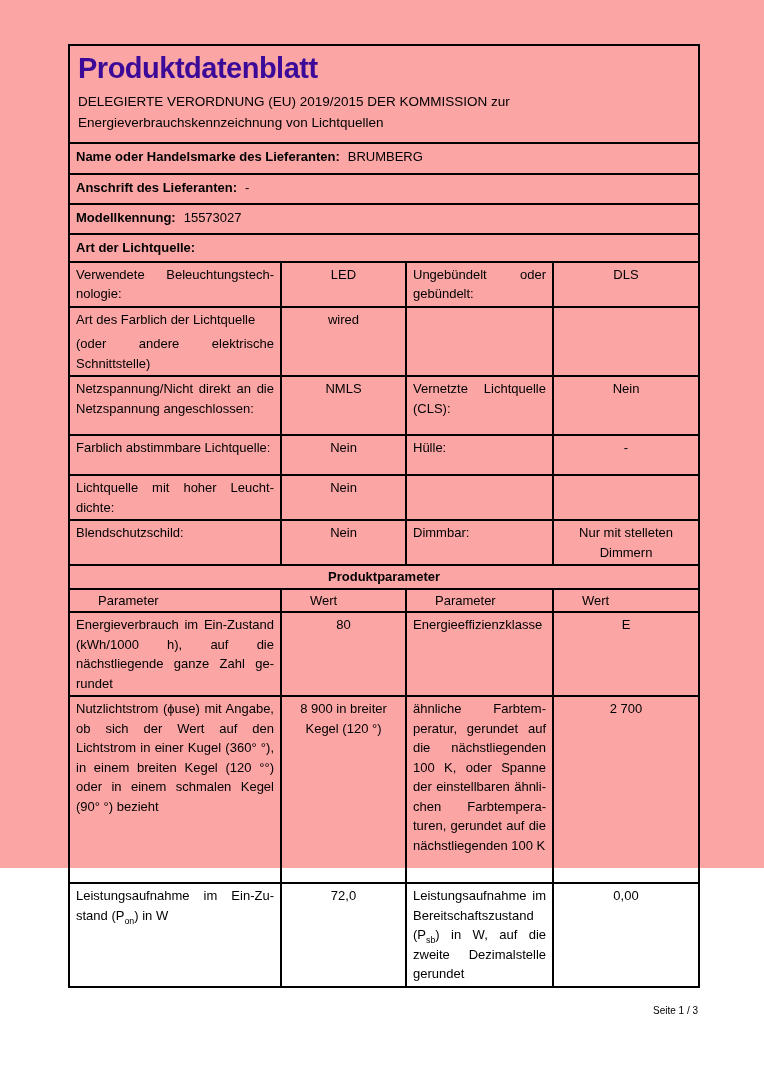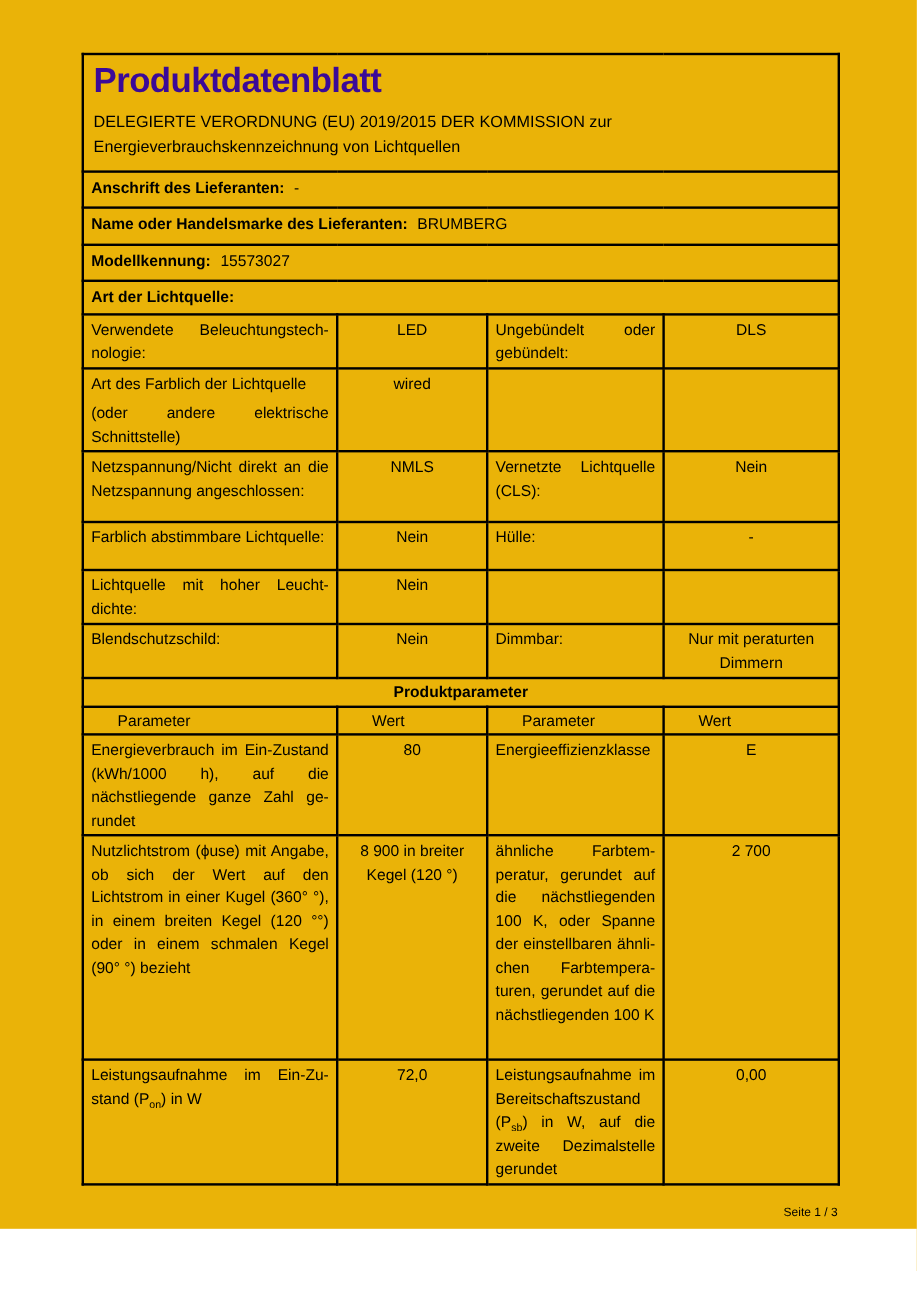--- a/index.html
+++ b/index.html
@@ -1,20 +1,20 @@
 <!DOCTYPE html>
 <html lang="de"><head>
 <meta charset="utf-8">
 <style>
   html,body { margin:0; padding:0; }
   body {
     width:764px; height:1080px; background:#ffffff; overflow:hidden;
     font-family:"Liberation Sans", sans-serif; color:#000;
   }
-  .page { position:relative; width:764px; height:1024px; background:#eab308; }
+  .page { position:relative; width:764px; height:868px; background:#fca5a5; }
 
   table.doc {
     position:absolute; left:68px; top:44px; width:630px;
     border-collapse:collapse; table-layout:fixed;
     font-size:13px; line-height:1.5;
   }
   td { border:2px solid #000; vertical-align:top; padding:2px 6px; overflow:hidden; }
 
   
   tr.rh-title  td { height:86px; }
@@ -74,28 +74,28 @@
     </colgroup>
 
     <tbody>
         <tr class="rh-title">
       <td colspan="4" class="title-cell">
         <div class="doc-title" style="color: rgb(59, 10, 152);">Produktdatenblatt</div>
         <div class="doc-subtitle">DELEGIERTE VERORDNUNG (EU) 2019/2015 DER KOMMISSION zur Energieverbrauchskennzeichnung von Lichtquellen</div>
       </td>
     </tr>
 
+    <tr class="suprow rh-sup1">
+      <td colspan="4">
+        <span class="sup-label">Name oder Handelsmarke des Lieferanten:</span><span class="sup-value">BRUMBERG</span>
+      </td>
+    </tr>
     <tr class="suprow rh-sup2">
       <td colspan="4">
         <span class="sup-label">Anschrift des Lieferanten:</span><span class="sup-value">-</span>
-      </td>
-    </tr>
-    <tr class="suprow rh-sup1">
-      <td colspan="4">
-        <span class="sup-label">Name oder Handelsmarke des Lieferanten:</span><span class="sup-value">BRUMBERG</span>
       </td>
     </tr>
     <tr class="suprow rh-sup3">
       <td colspan="4">
         <span class="sup-label">Modellkennung:</span><span class="sup-value">15573027</span>
       </td>
     </tr>
     <tr class="suprow rh-sup4">
       <td colspan="4">
         <span class="sup-label">Art der Lichtquelle:</span>
@@ -132,21 +132,21 @@
     <tr class="rh-r10">
       <td class="label-cell">Lichtquelle mit hoher Leucht­dichte:</td>
       <td class="value-cell">Nein</td>
       <td class="label-cell"></td>
       <td class="value-cell"></td>
     </tr>
     <tr class="rh-r11">
       <td class="label-cell">Blendschutzschild:</td>
       <td class="value-cell">Nein</td>
       <td class="label-cell">Dimmbar:</td>
-      <td class="value-cell">Nur mit peratur­ten Dimmern</td>
+      <td class="value-cell">Nur mit stelle­ten Dimmern</td>
     </tr>
 
     <tr class="rh-sec">
       <td colspan="4" class="section-cell">Produktparameter</td>
     </tr>
     <tr class="rh-hdr">
       <td class="colhdr-cell">Parameter</td>
       <td class="colhdr-cell">Wert</td>
       <td class="colhdr-cell">Parameter</td>
       <td class="colhdr-cell">Wert</td>

